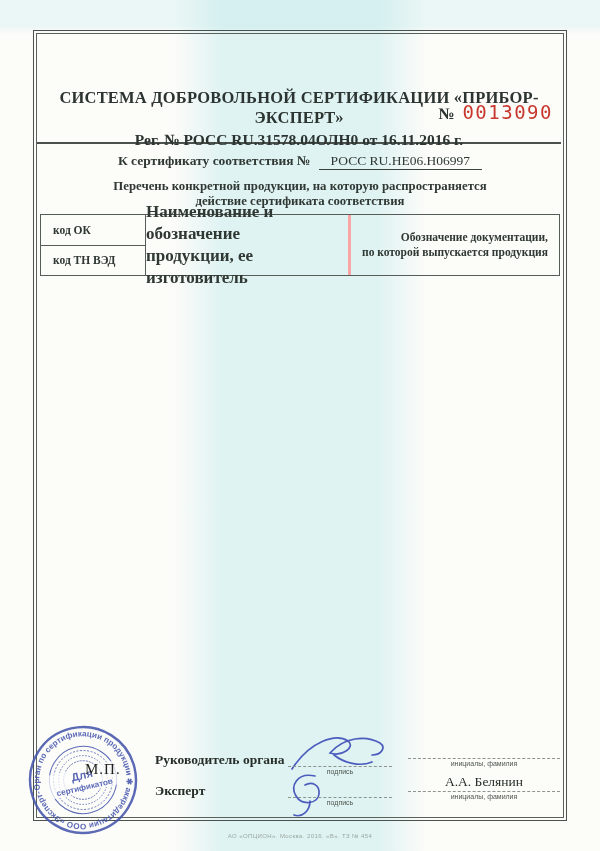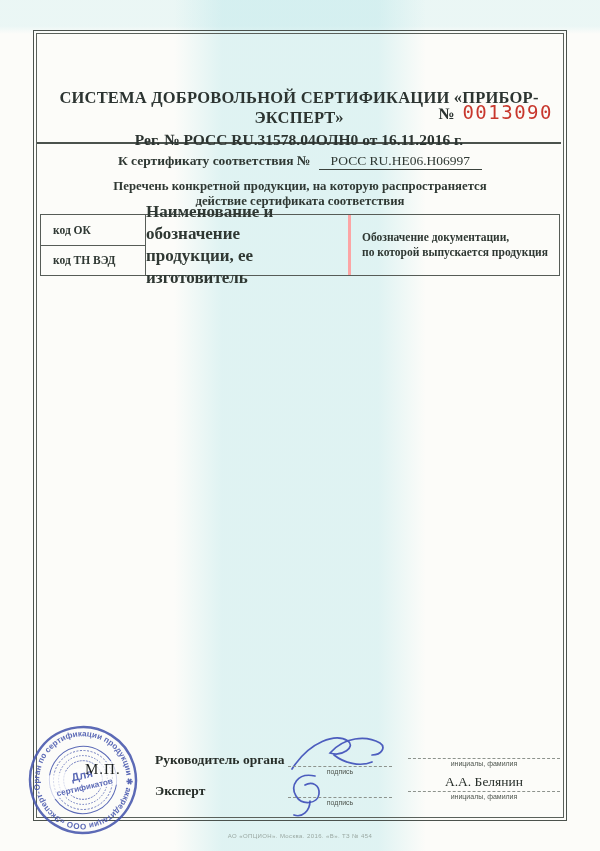--- a/index.html
+++ b/index.html
@@ -52,21 +52,21 @@
   }
   .tcol1 { width:104px; border-right:1px solid #565c57; display:flex; flex-direction:column; }
   .tcell { flex:1; display:flex; align-items:center; padding-left:12px; font-size:11.5px; font-weight:bold; }
   .tcell.first { border-bottom:1px solid #565c57; }
   .tcol2 {
     width:202px; border-right:3px solid #fca5a5; display:flex; align-items:center;
     justify-content:center; text-align:left; font-size:17px; font-weight:bold;
     white-space:pre-line; line-height:1.3;
   }
   .tcol3 {
-    flex:1; display:flex; align-items:center; justify-content:center; text-align:left;
+    flex:1; display:flex; align-items:center; justify-content:center; text-align:right;
     font-size:11.5px; font-weight:bold; white-space:pre-line; line-height:1.3;
   }
 
   .role { position:absolute; font-size:13.5px; font-weight:bold; color:#272e29; }
   .role.r1 { left:155px; top:752px; }
   .role.r2 { left:155px; top:783px; }
   .sline { position:absolute; border-top:1.2px dashed #8d938d; }
   .sline.s1 { left:288px; top:766px; width:104px; }
   .sline.s2 { left:288px; top:797px; width:104px; }
   .scap { position:absolute; text-align:center; font-size:7px; color:#4f564f; font-family:"Liberation Sans", sans-serif; }

